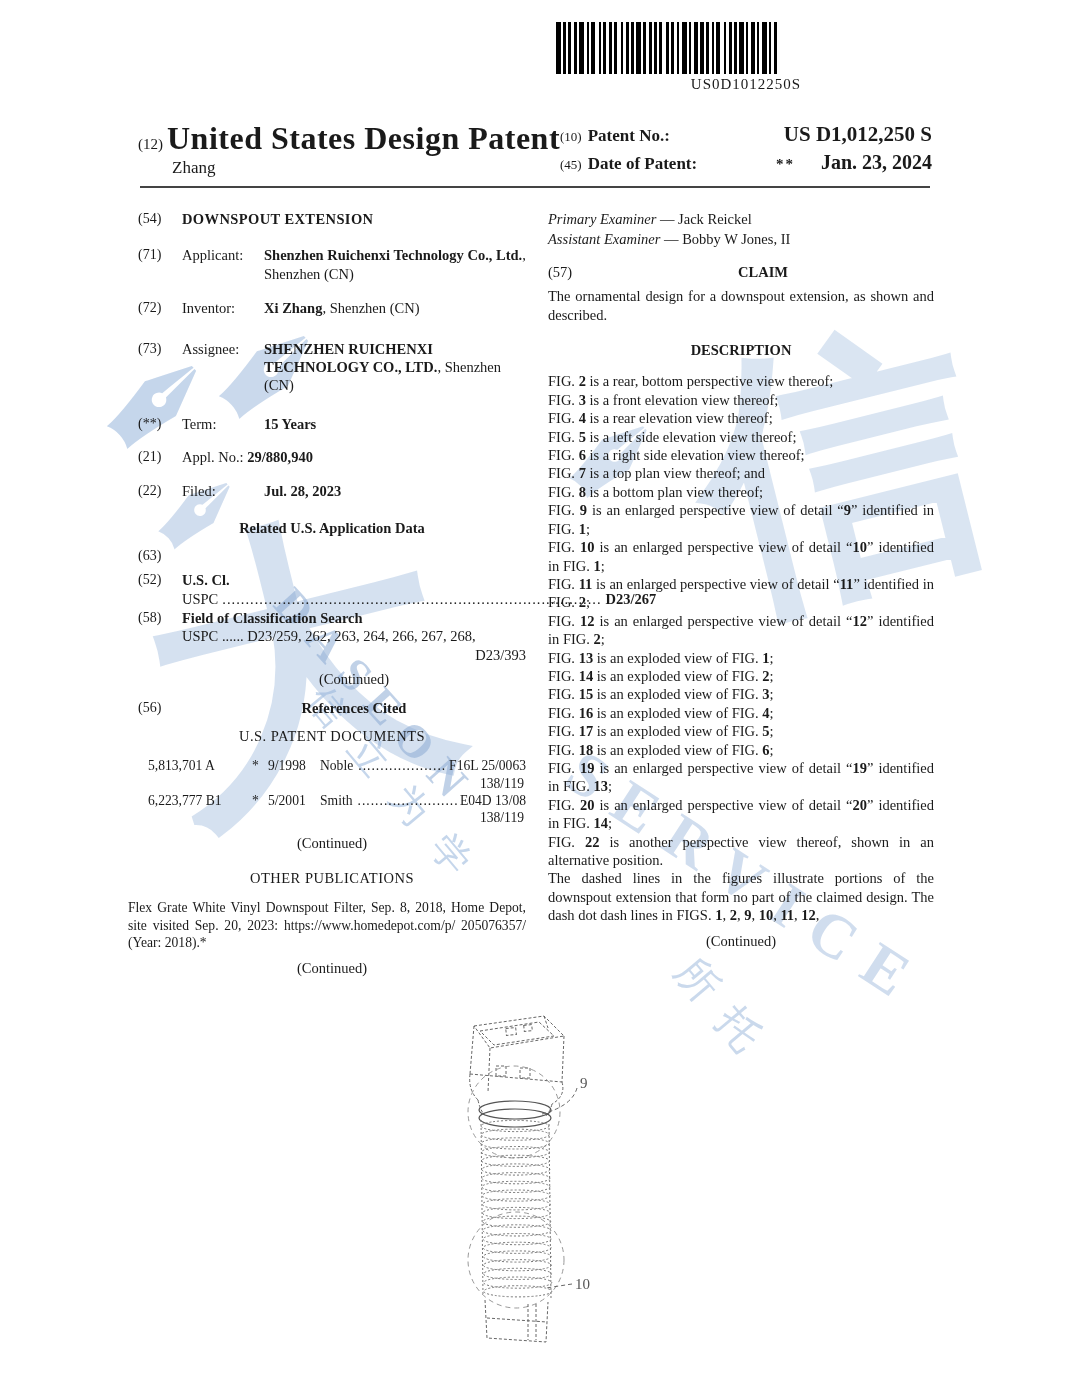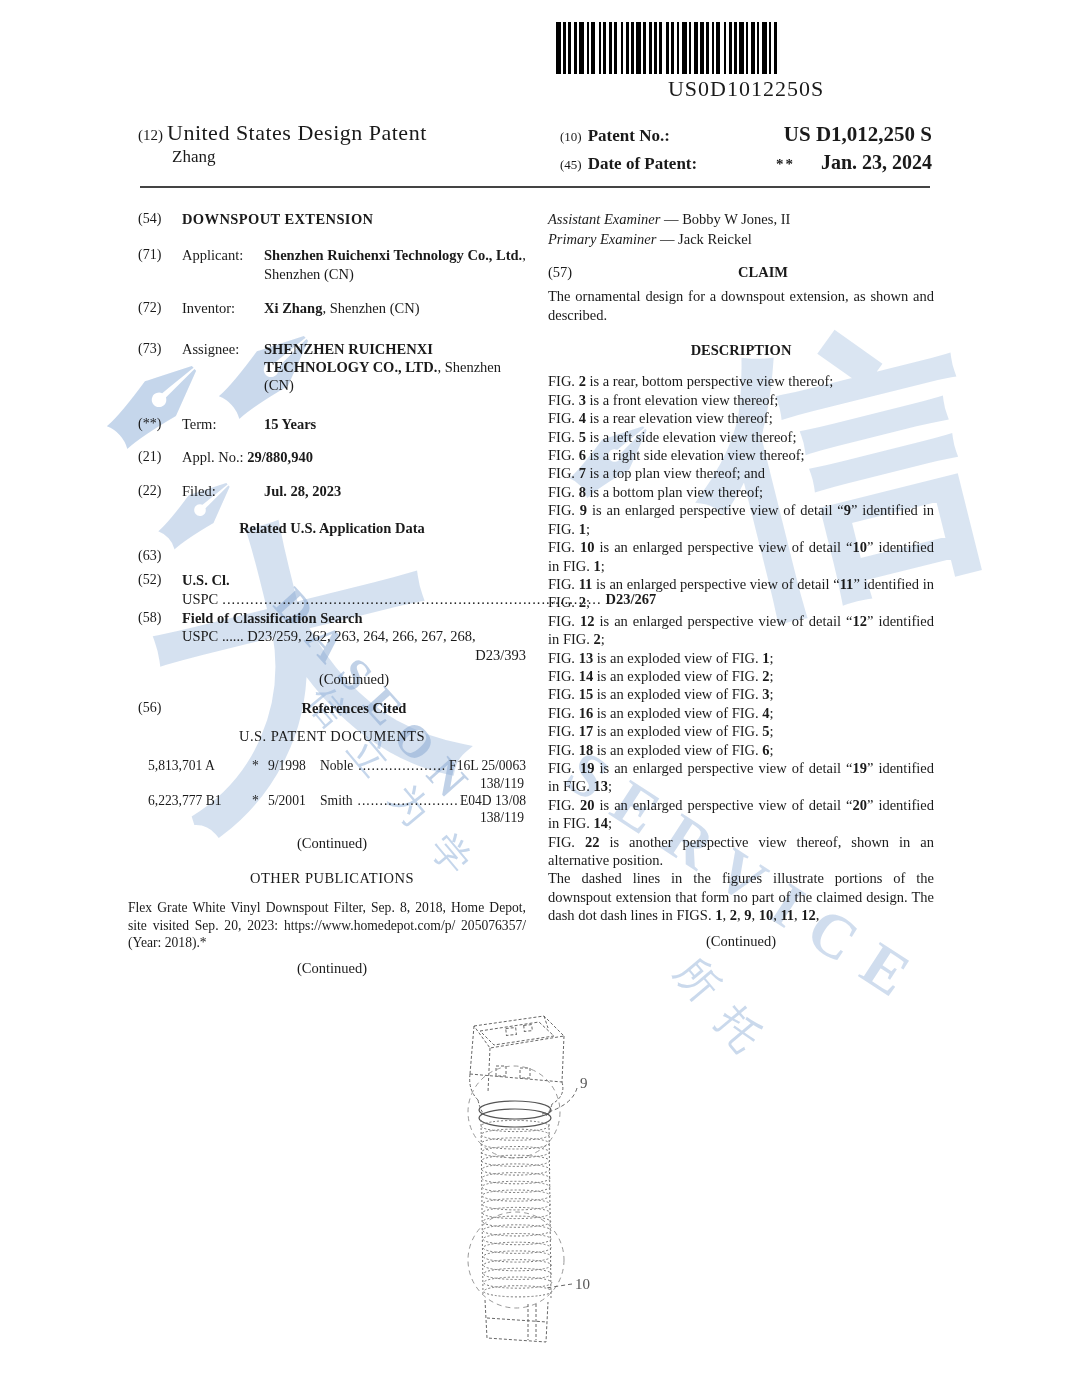--- a/index.html
+++ b/index.html
@@ -9,25 +9,25 @@
   }
   b,.b{font-weight:bold;}
   i,.i{font-style:italic;}
   
   .wm{position:absolute;z-index:0;pointer-events:none;white-space:nowrap;line-height:1;}
   
   .barcode-wrap{position:absolute;left:556px;top:22px;width:380px;z-index:1;}
   .barcode{height:52px;display:flex;align-items:stretch;}
   .barcode .bar{background:#000;}
   .barcode .gap{background:transparent;}
-  .barcode-text{text-align:center;font-size:22px;letter-spacing:1px;margin-top:2px;}
+  .barcode-text{text-align:center;font-size:15px;letter-spacing:1px;margin-top:2px;}
   
   .hdr{position:absolute;z-index:1;}
   .kindcode{font-size:15px;}
-  .title{font-size:22px;font-weight:normal;letter-spacing:.5px;}
+  .title{font-size:32px;font-weight:bold;letter-spacing:.5px;}
   .hname{font-size:17px;font-weight:normal;}
   .hright{position:absolute;left:560px;top:122px;width:372px;z-index:1;}
   .hrow{display:flex;align-items:baseline;font-size:17px;font-weight:bold;margin-bottom:4px;}
   .hrow .paren{font-size:13px;font-weight:normal;margin-right:6px;}
   .hrow .hval{margin-left:auto;font-size:21px;}
   .hrow .stars{margin-left:auto;font-size:15px;letter-spacing:2px;margin-right:26px;}
   .hrow .hval2{font-size:20px;}
   .header-rule{position:absolute;left:140px;top:186px;width:790px;border-top:2px solid #444;z-index:1;}
   
   .col{position:absolute;z-index:1;font-size:14.5px;line-height:1.27;}
@@ -297,22 +297,22 @@
   <div class="center" style="margin-bottom:12px;letter-spacing:.5px;">OTHER PUBLICATIONS</div>
 
   <div class="pubs just" style="margin-left:-10px;">Flex Grate White Vinyl Downspout Filter, Sep. 8, 2018, Home Depot, site visited Sep. 20, 2023: https://www.homedepot.com/p/ 205076357/ (Year: 2018).*</div>
 
   <div class="center" style="margin-top:8px;">(Continued)</div>
 </div>
 
 <div class="col col-right">
 
   <div class="examiners">
+    <p><i>Primary Examiner</i> — <span>Jack Reickel</span></p>
     <p><i>Assistant Examiner</i> — <span>Bobby W Jones, II</span></p>
-    <p><i>Primary Examiner</i> — <span>Jack Reickel</span></p>
   </div>
 
   <div class="claimhead">
     <span class="tag">(57)</span>
     <span class="ch">CLAIM</span>
   </div>
 
   <div class="just">The ornamental design for a downspout extension, as shown and described.</div>
 
   <div class="center b" style="margin:17px 0 13px 0;">DESCRIPTION</div>

